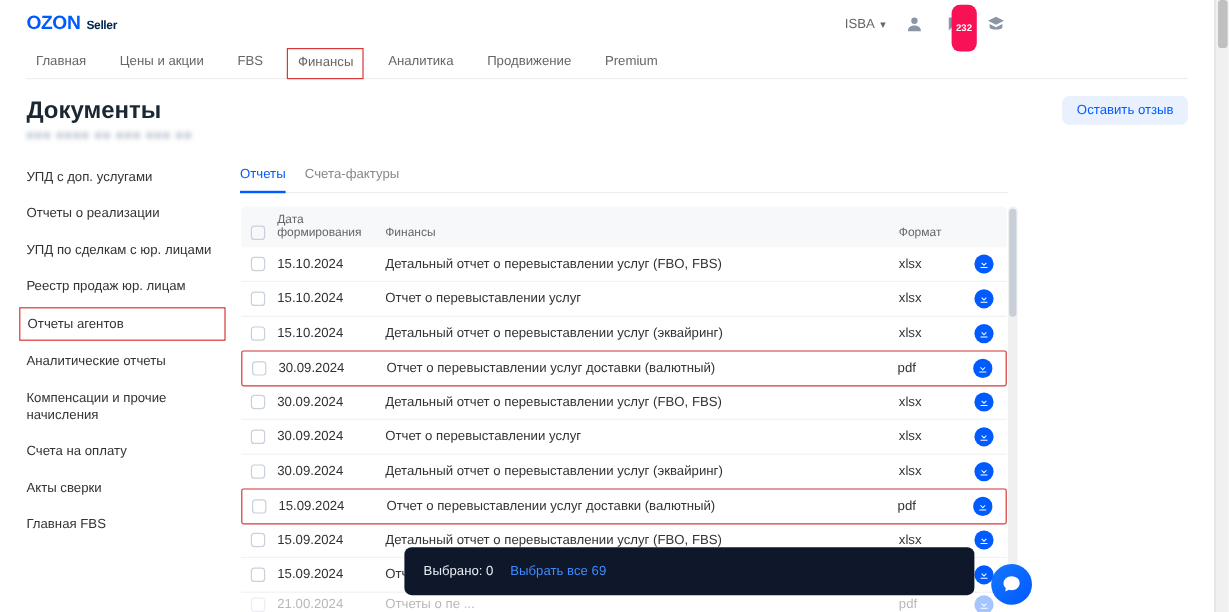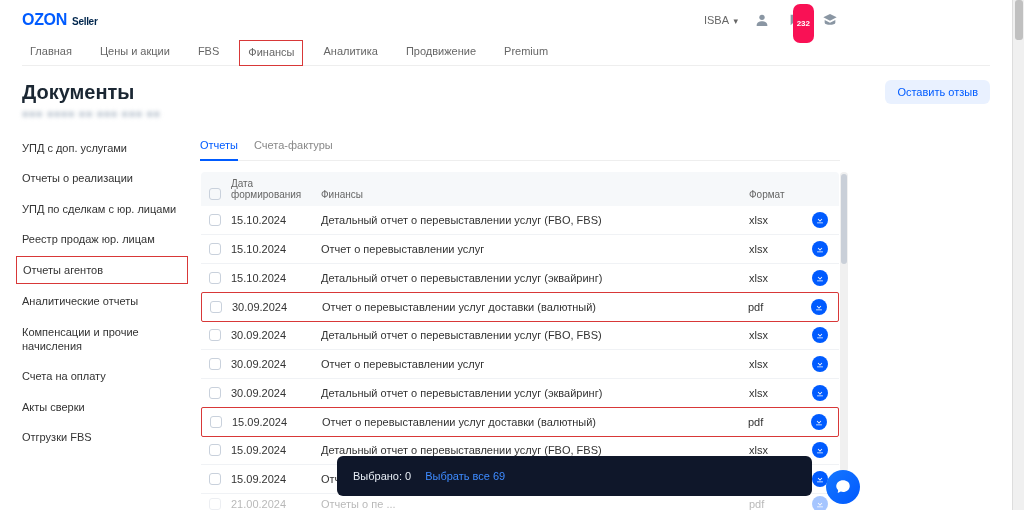--- a/index.html
+++ b/index.html
@@ -110,21 +110,21 @@
       <div class="side" id="sidebar">
           <div class="side-item">УПД с доп. услугами</div>
           <div class="side-item">Отчеты о реализации</div>
           <div class="side-item">УПД по сделкам с юр. лицами</div>
           <div class="side-item">Реестр продаж юр. лицам</div>
           <div class="side-item boxed">Отчеты агентов</div>
           <div class="side-item">Аналитические отчеты</div>
           <div class="side-item">Компенсации и прочие начисления</div>
           <div class="side-item">Счета на оплату</div>
           <div class="side-item">Акты сверки</div>
-          <div class="side-item">Отгрузки FBS</div>
+          <div class="side-item">Главная FBS</div>
         </div>
 
       <div class="main">
         <div class="tabs" id="tabs">
             <div class="tab active">Отчеты</div>
             <div class="tab">Счета-фактуры</div>
           </div>
         <div class="table-wrap">
           <div class="table-scroll" id="table">
             <div class="headrow">

